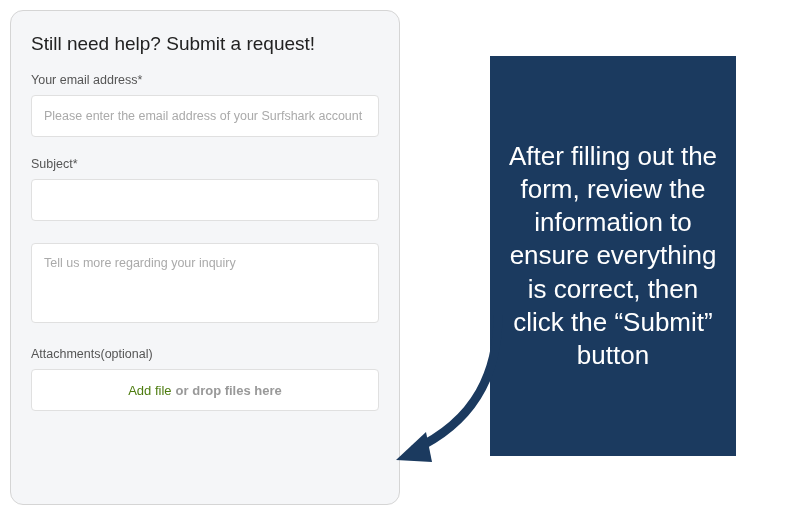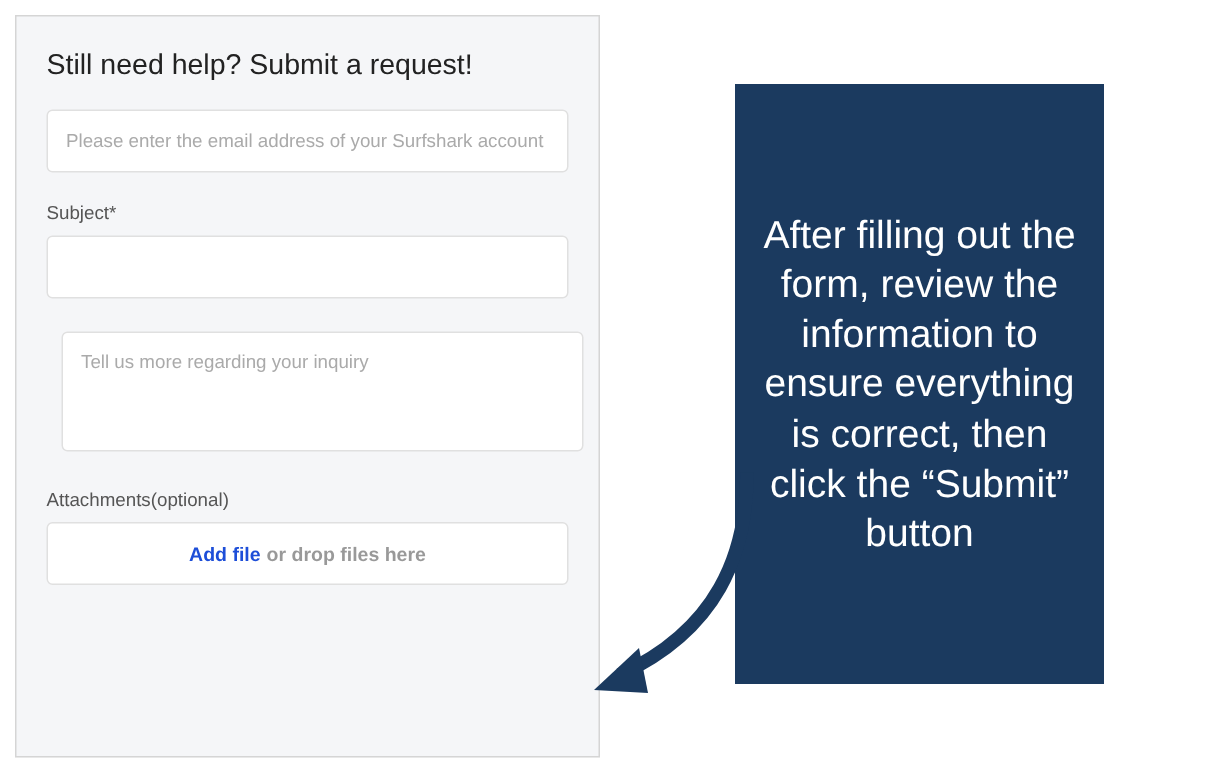--- a/index.html
+++ b/index.html
@@ -11,21 +11,21 @@
       position: relative;
     }
     .form-panel {
       position: absolute;
       left: 10px;
       top: 10px;
       width: 390px;
       height: 495px;
       background: #f5f6f8;
       border: 1px solid #d5d5d5;
-      border-radius: 0;
+      border-radius: 13px;
       padding: 22px 20px 14px 20px;
     }
     .form-title {
       font-size: 19px;
       color: #222;
       font-weight: 400;
       margin-bottom: 18px;
     }
     .field-label {
       font-size: 12.5px;
@@ -51,37 +51,36 @@
       height: 80px;
       border: 1px solid #e0e0e0;
       border-radius: 4px;
       padding: 12px;
       font-size: 12.5px;
       color: #333;
       background: #fff;
       margin-bottom: 20px;
       font-family: inherit;
       resize: none;
-      margin-left: 10px;
     }
     .textarea-input::placeholder { color: #aaa; }
     .subject-input { margin-bottom: 22px; }
     .dropzone {
       width: 100%;
       height: 42px;
       background: #fff;
       border: 1px solid #e0e0e0;
       border-radius: 4px;
       display: flex;
       align-items: center;
       justify-content: center;
       font-size: 13px;
       margin-bottom: 16px;
     }
-    .dropzone .add-link { color: #1d4ed8; font-weight: 700; }
+    .dropzone .add-link { color: #4d7c0f; font-weight: 400; }
     .dropzone .drop-text { color: #999; margin-left: 4px; font-weight: bold; }
     .submit-wrap {
       border: 3px solid #1b3a5f;
       padding: 4px;
       border-radius: 2px;
     }
     .submit-btn {
       width: 100%;
       height: 40px;
       background: #fff;
@@ -120,20 +119,21 @@
       height: 160px;
       pointer-events: none;
     }
   </style>
 </head>
 <body>
 
 <div class="form-panel">
   <h2 class="form-title">Still need help? Submit a request!</h2>
 
+  <label class="field-label">Your email address*</label>
   <input type="text" class="text-input" placeholder="Please enter the email address of your Surfshark account" style="">
 
   <label class="field-label">Subject*</label>
   <input type="text" class="text-input subject-input" style="">
 
   <textarea class="textarea-input" placeholder="Tell us more regarding your inquiry" style=""></textarea>
 
   <label class="field-label">Attachments(optional)</label>
   <div class="dropzone">
     <span class="add-link">Add file</span>

